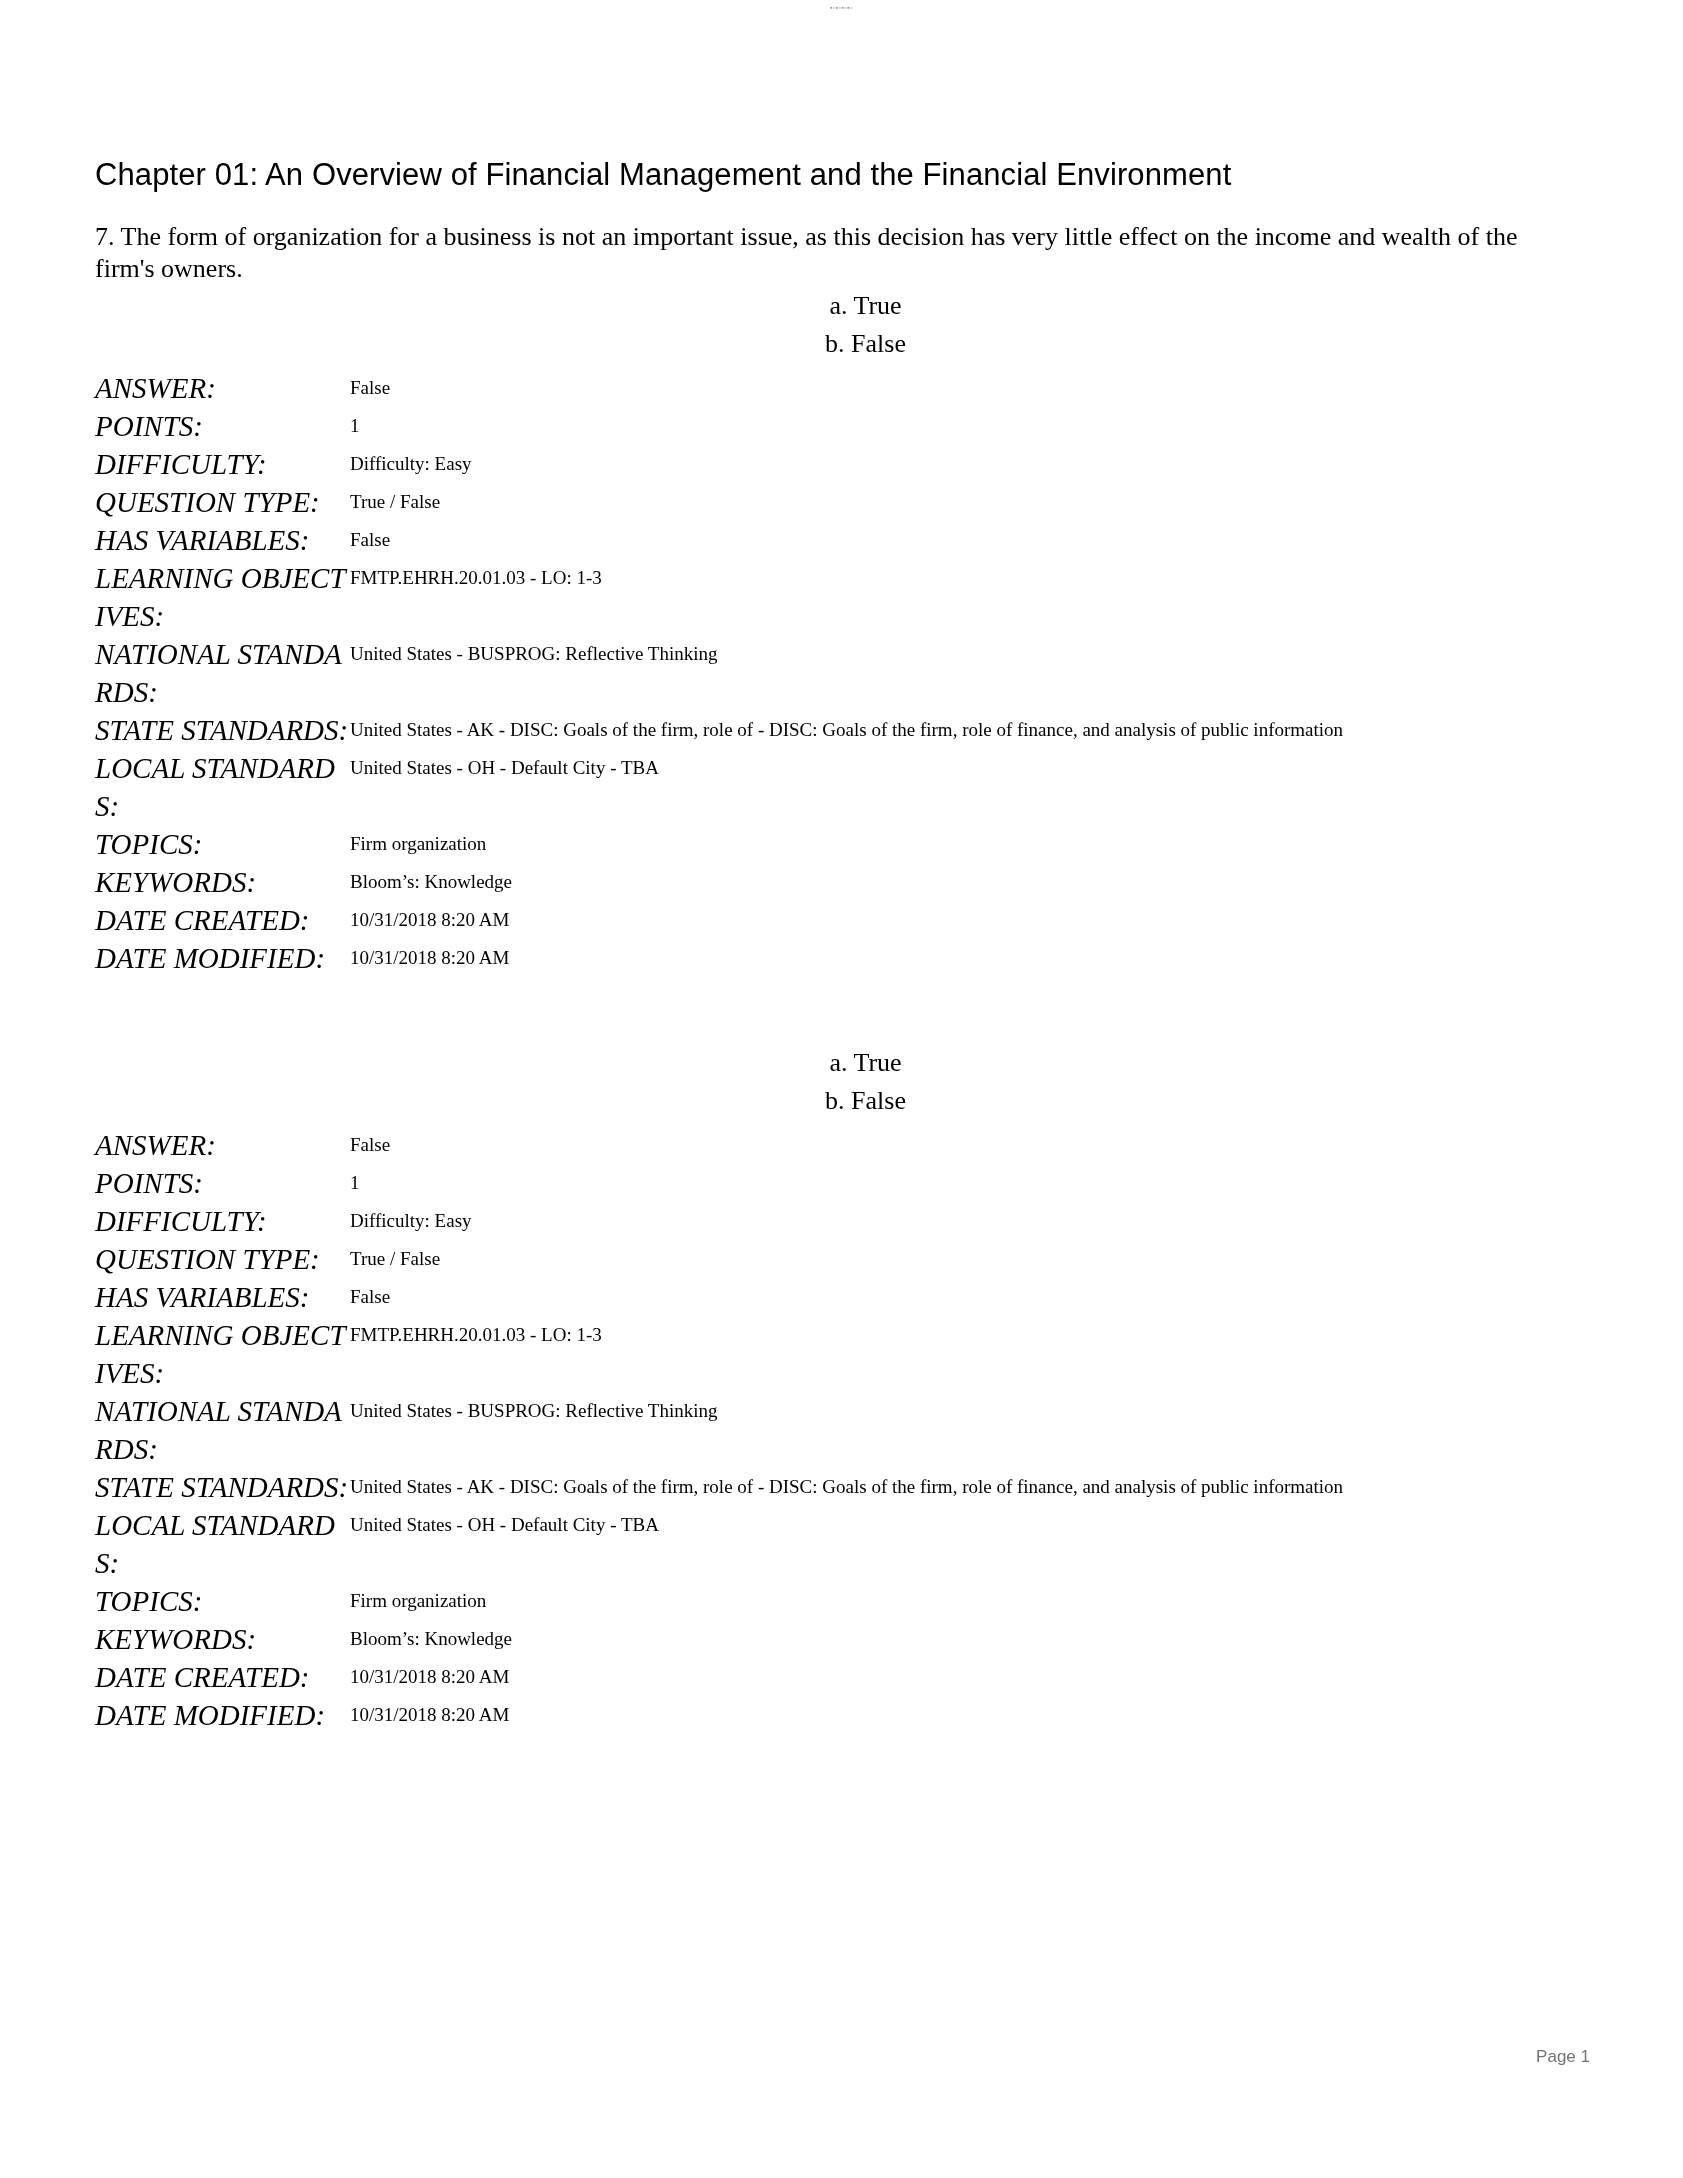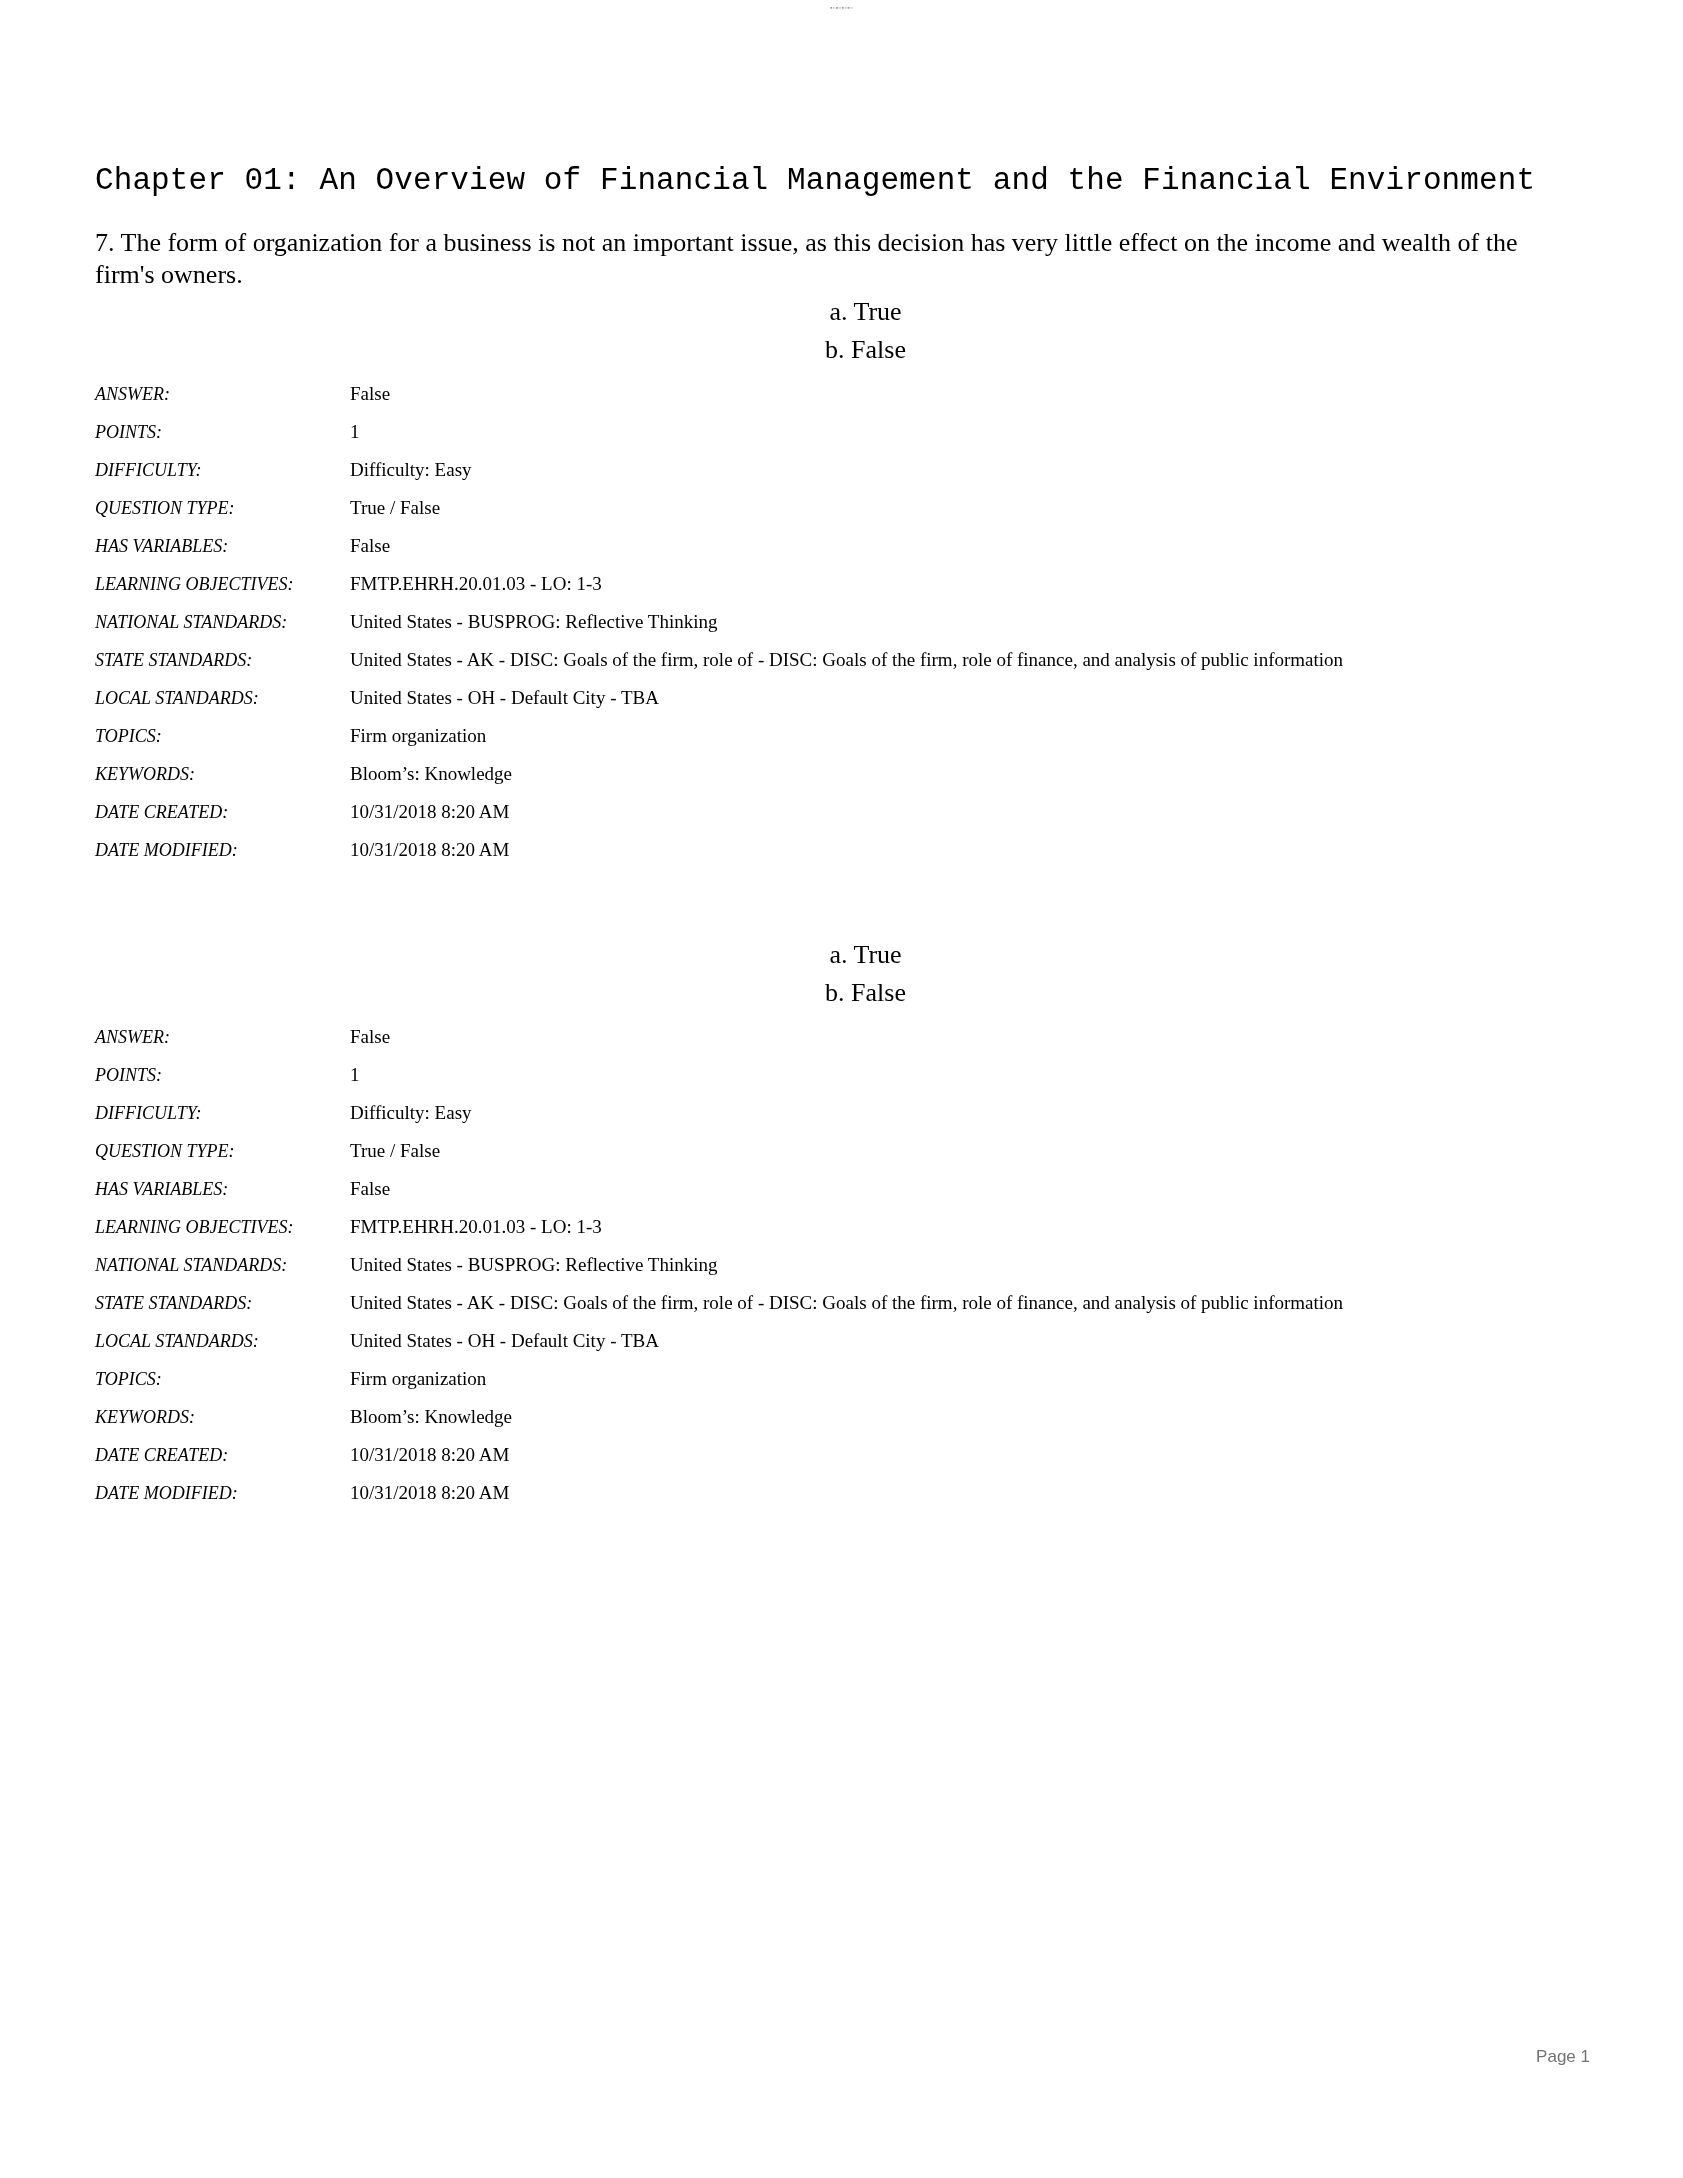--- a/index.html
+++ b/index.html
@@ -35,25 +35,25 @@
     line-height: 8px;
     user-select: none;
   }
   .content {
     position: absolute;
     left: 95px;
     top: 149px;
     width: 1495px;
   }
   h1.doc-title {
-    font-family: Liberation Mono, monospace;
+    font-family: Liberation Sans, sans-serif;
     font-size: 31px;
     font-weight: normal;
     line-height: 40px;
-    margin: 12px 0 26px 0;
+    margin: 6px 0 26px 0;
     letter-spacing: 0.1px;
   }
   .question-block {
     margin-bottom: 16px;
   }
   .q-stem {
     font-size: 26px;
     line-height: 32px;
     margin: 0 0 2px 0;
     width: 1438px;
@@ -73,21 +73,21 @@
   .meta-table {
     width: 1445px;
     border-collapse: collapse;
     margin-top: 2px;
   }
   .meta-table tr {
     vertical-align: top;
   }
   .meta-label {
     font-style: italic;
-    font-size: 18px;
+    font-size: 29px;
     line-height: 38px;
     width: 255px;
     max-width: 255px;
     padding: 0;
     word-break: break-all;
     overflow-wrap: anywhere;
     white-space: normal;
     text-align: left;
   }
   .meta-value {

